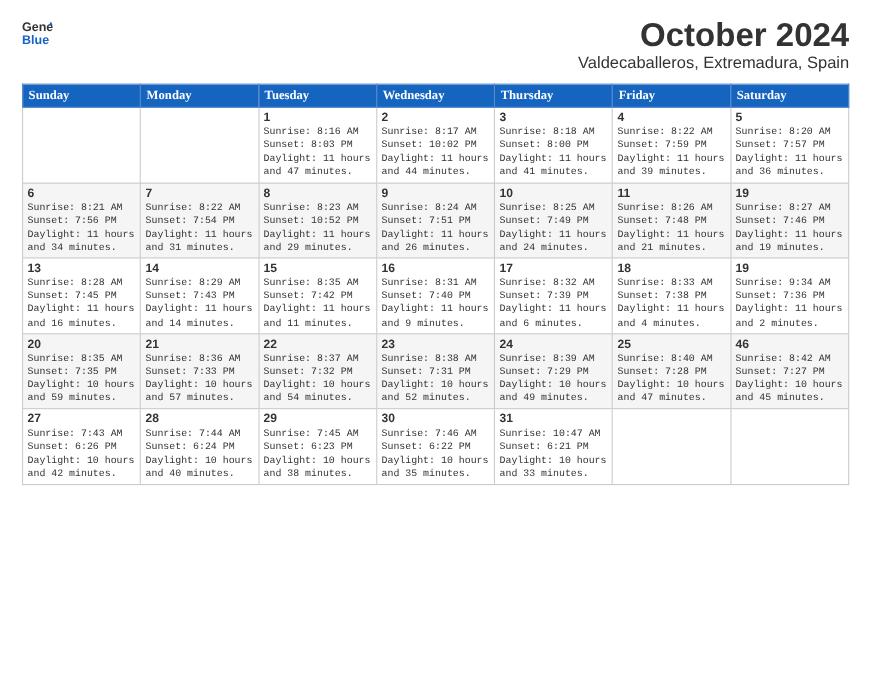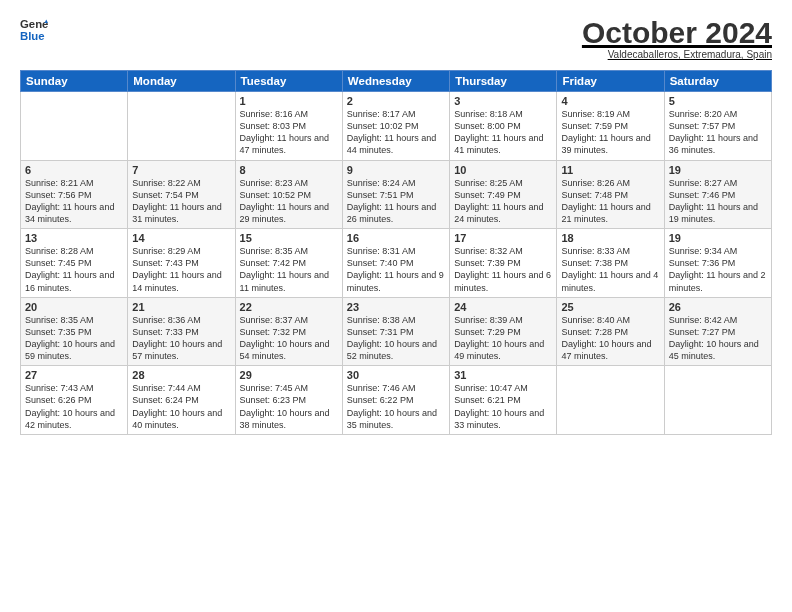--- a/index.html
+++ b/index.html
@@ -25,45 +25,45 @@
       display: flex;
       align-items: center;
       gap: 4px;
     }
     .logo-icon {
       width: 28px;
       height: 28px;
     }
     .title-block {
       text-align: right;
-      text-decoration: underline;
     }
     .month-title {
       font-size: 30px;
       font-weight: bold;
       color: #333;
       line-height: 1.1;
     }
     .subtitle {
-      font-size: 10px;
+      font-size: 15px;
       color: #333;
     }
     .calendar {
       width: 100%;
       border-collapse: collapse;
       border: 1px solid #aaa;
     }
     .calendar thead tr th {
       background: #1565c0;
       color: #fff;
       font-size: 11.5px;
       font-weight: bold;
       padding: 4px 5px;
       border: 1px solid #5588cc;
       text-align: left;
+      font-family: Liberation Serif, serif;
     }
     .calendar tbody tr td {
       border: 1px solid #ccc;
       vertical-align: top;
       padding: 3px 4px;
       width: calc(100% / 7);
       min-height: 72px;
       font-size: 9.5px;
       color: #333;
       background: #fff;
@@ -73,20 +73,21 @@
     }
     .day-number {
       font-size: 11px;
       font-weight: bold;
       margin-bottom: 1px;
     }
     .day-detail {
       font-size: 9px;
       line-height: 1.35;
       color: #333;
+      font-family: Liberation Mono, monospace;
     }
     .empty { background: #fff !important; }
   </style>
 </head>
 <body>
 
 <div class="page">
   <div class="header">
     <div class="logo">
       <svg class="logo-icon" viewBox="0 0 32 32" xmlns="http://www.w3.org/2000/svg">
@@ -130,21 +131,21 @@
 Daylight: 11 hours and 44 minutes.</div>
           </td>
           <td>
             <div class="day-number">3</div>
             <div class="day-detail">Sunrise: 8:18 AM
 Sunset: 8:00 PM
 Daylight: 11 hours and 41 minutes.</div>
           </td>
           <td>
             <div class="day-number">4</div>
-            <div class="day-detail">Sunrise: 8:19 AM
+            <div class="day-detail">Sunrise: 8:22 AM
 Sunset: 7:59 PM
 Daylight: 11 hours and 39 minutes.</div>
           </td>
           <td>
             <div class="day-number">5</div>
             <div class="day-detail">Sunrise: 8:20 AM
 Sunset: 7:57 PM
 Daylight: 11 hours and 36 minutes.</div>
           </td>
         </tr>
@@ -267,21 +268,21 @@
 Sunset: 7:29 PM
 Daylight: 10 hours and 49 minutes.</div>
           </td>
           <td>
             <div class="day-number">25</div>
             <div class="day-detail">Sunrise: 8:40 AM
 Sunset: 7:28 PM
 Daylight: 10 hours and 47 minutes.</div>
           </td>
           <td>
-            <div class="day-number">26</div>
+            <div class="day-number">46</div>
             <div class="day-detail">Sunrise: 8:42 AM
 Sunset: 7:27 PM
 Daylight: 10 hours and 45 minutes.</div>
           </td>
         </tr>
         <tr>
           <td>
             <div class="day-number">27</div>
             <div class="day-detail">Sunrise: 7:43 AM
 Sunset: 6:26 PM

